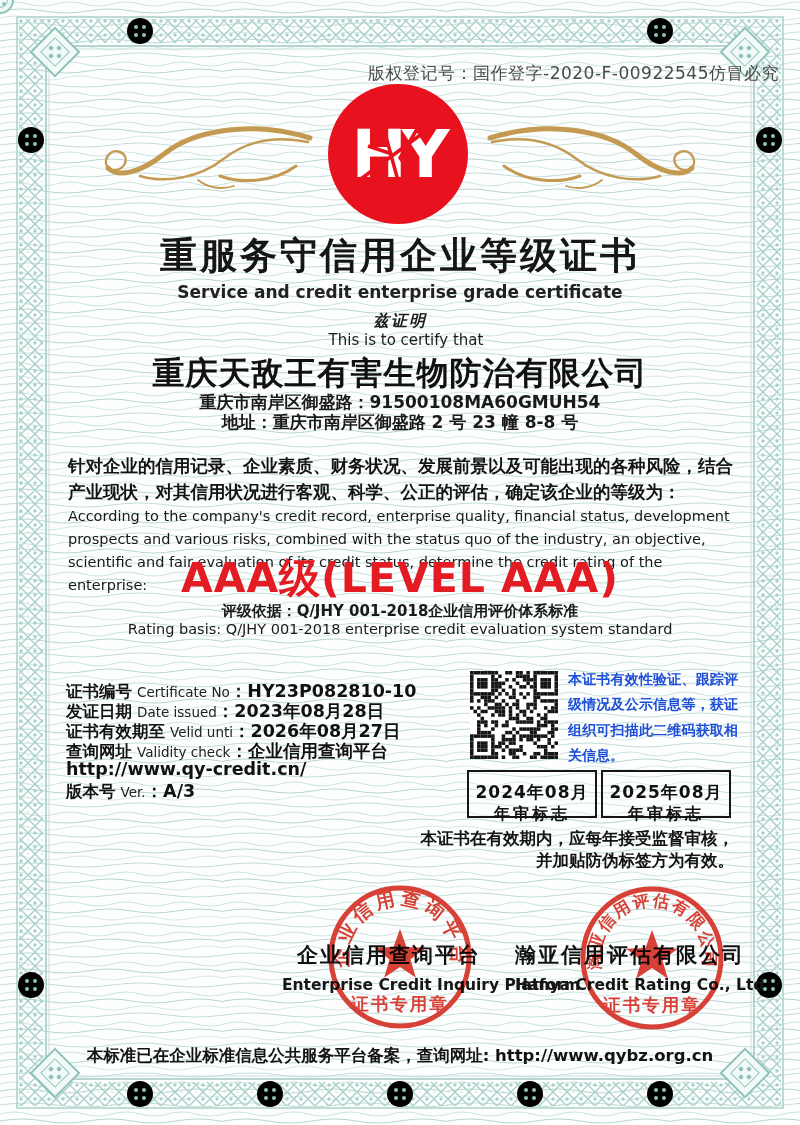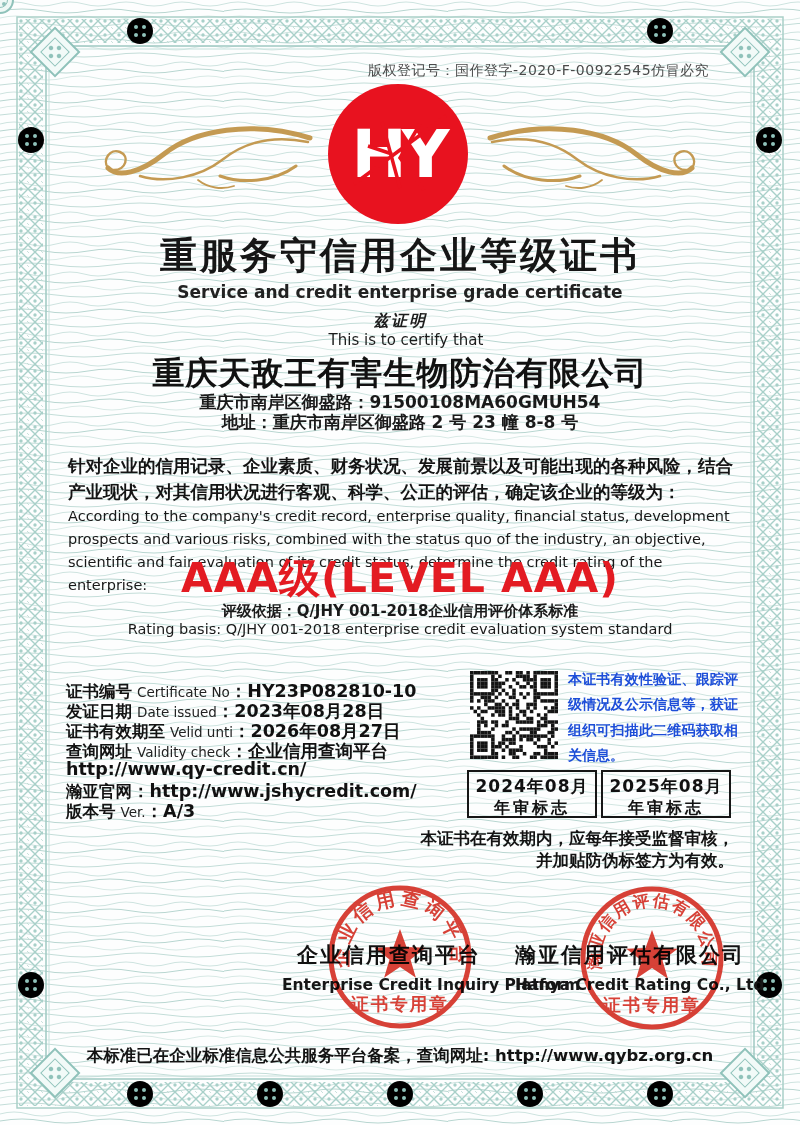--- a/index.html
+++ b/index.html
@@ -6,21 +6,21 @@
   html,body { background:#e9e9e9; }
   body { font-family:"DejaVu Sans","Liberation Sans",sans-serif; }
   .certificate {
     position:relative; width:800px; height:1125px; margin:0 auto;
     background:#fdfefe; overflow:hidden;
   }
   .bg { position:absolute; left:0; top:0; z-index:0; }
   .content { position:absolute; inset:0; z-index:2; }
   .abs { position:absolute; }
   .cx { left:0; right:0; text-align:center; }
-  .copyright { left:368px; top:62px; font-size:14px; color:#4a4a4a; letter-spacing:.5px; }
+  .copyright { left:368px; top:62px; font-size:17px; color:#4a4a4a; letter-spacing:.5px; }
   .logo { left:328px; top:84px; width:140px; height:140px; }
   .flourish { width:212px; height:86px; top:118px; }
   .flourish.left { left:102px; }
   .flourish.right { left:486px; transform:scaleX(-1); }
   .title-zh { top:231px; font-size:37px; font-weight:700; color:#161616; letter-spacing:3px; }
   .title-en { top:282px; font-size:17px; font-weight:600; color:#222; }
   .certify-zh { top:311px; font-size:16px; font-weight:600; color:#1c1c1c; letter-spacing:2px;font-style:italic; }
   .certify-en { top:331px; font-size:15px; font-weight:500; color:#1c1c1c;margin-left:12px; }
   .company { top:352px; font-size:32px; font-weight:800; color:#111; letter-spacing:1px; }
   .code { top:391px; font-size:17px; font-weight:600; color:#1a1a1a; }
@@ -30,21 +30,21 @@
   .rating { top:551px; font-size:41px; font-weight:800; letter-spacing:1px; }
   .basis-zh { top:602px; font-size:15px; font-weight:600; color:#1a1a1a; }
   .basis-en { top:621px; font-size:14.5px; font-weight:500; color:#1a1a1a; }
   .details { left:66px; top:679px; width:390px; }
   .dline { display:flex; align-items:baseline; height:20px; white-space:nowrap; }
   .dline .zh { font-size:16.5px; font-weight:700; color:#131313; }
   .dline .en { font-size:13.5px; font-weight:500; color:#222; margin-left:5px; }
   .dline .val { font-size:17.5px; font-weight:600; color:#111; }
   .qr { left:470px; top:671px; width:88px; height:88px; background:#fff; }
   .qr-note { left:568px; top:667px; width:170px; font-size:14px; font-weight:600; color:#1d4ed8; line-height:25.3px; text-align:justify; }
-  .yearbox { top:770px; width:130px; height:48px; border:2.5px solid #161616; background:rgba(255,255,255,.25); text-align:center; padding-top:3px; }
+  .yearbox { top:770px; width:130px; height:48px; border:2.5px solid #161616; background:rgba(255,255,255,.25); text-align:center; padding-top:9px; }
   .yearbox.b1 { left:467px; } .yearbox.b2 { left:601px; }
   .yearbox .l1 { font-size:17px; font-weight:700; color:#111; letter-spacing:1px; }
   .yearbox .l2 { font-size:16px; font-weight:600; color:#111; letter-spacing:3px; }
   .annual-note { right:66px; top:828px; text-align:right; font-size:16.5px; font-weight:600; color:#131313; line-height:22px; }
   .issuer { top:941px; text-align:center; }
   .issuer.i1 { left:282px; width:214px; } .issuer.i2 { left:515px; width:215px; }
   .issuer .zh { font-size:21px; font-weight:700; color:#111; letter-spacing:2px; white-space:nowrap; }
   .issuer .en { font-size:15.5px; font-weight:600; color:#161616; margin-top:7px; white-space:nowrap; }
   .stamp { width:146px; height:146px; mix-blend-mode:multiply; opacity:.92; }
   .stamp.s1 { left:327px; top:884px; } .stamp.s2 { left:579px; top:885px; }
@@ -200,24 +200,20 @@
           <span class="en">Velid unti</span>
           <span class="val">：2026年08月27日</span>
         </div>
       <div class="dline">
           <span class="zh">查询网址</span>
           <span class="en">Validity check</span>
           <span class="val">：企业信用查询平台</span>
         </div>
       <div class="dline">
           <span class="val">http://www.qy-credit.cn/</span>
-        </div>
-      <div class="dline">
-          <span class="zh">瀚亚官网</span>
-          <span class="val">：http://www.jshycredit.com/</span>
         </div>
       <div class="dline">
           <span class="zh">版本号</span>
           <span class="en">Ver.</span>
           <span class="val">：A/3</span>
         </div>
     </div>
 
     <svg class="abs qr" viewBox="0 0 100 100" fill="#141414">
         <rect x="0.0" y="0.0" width="4.00" height="4.00"></rect>

